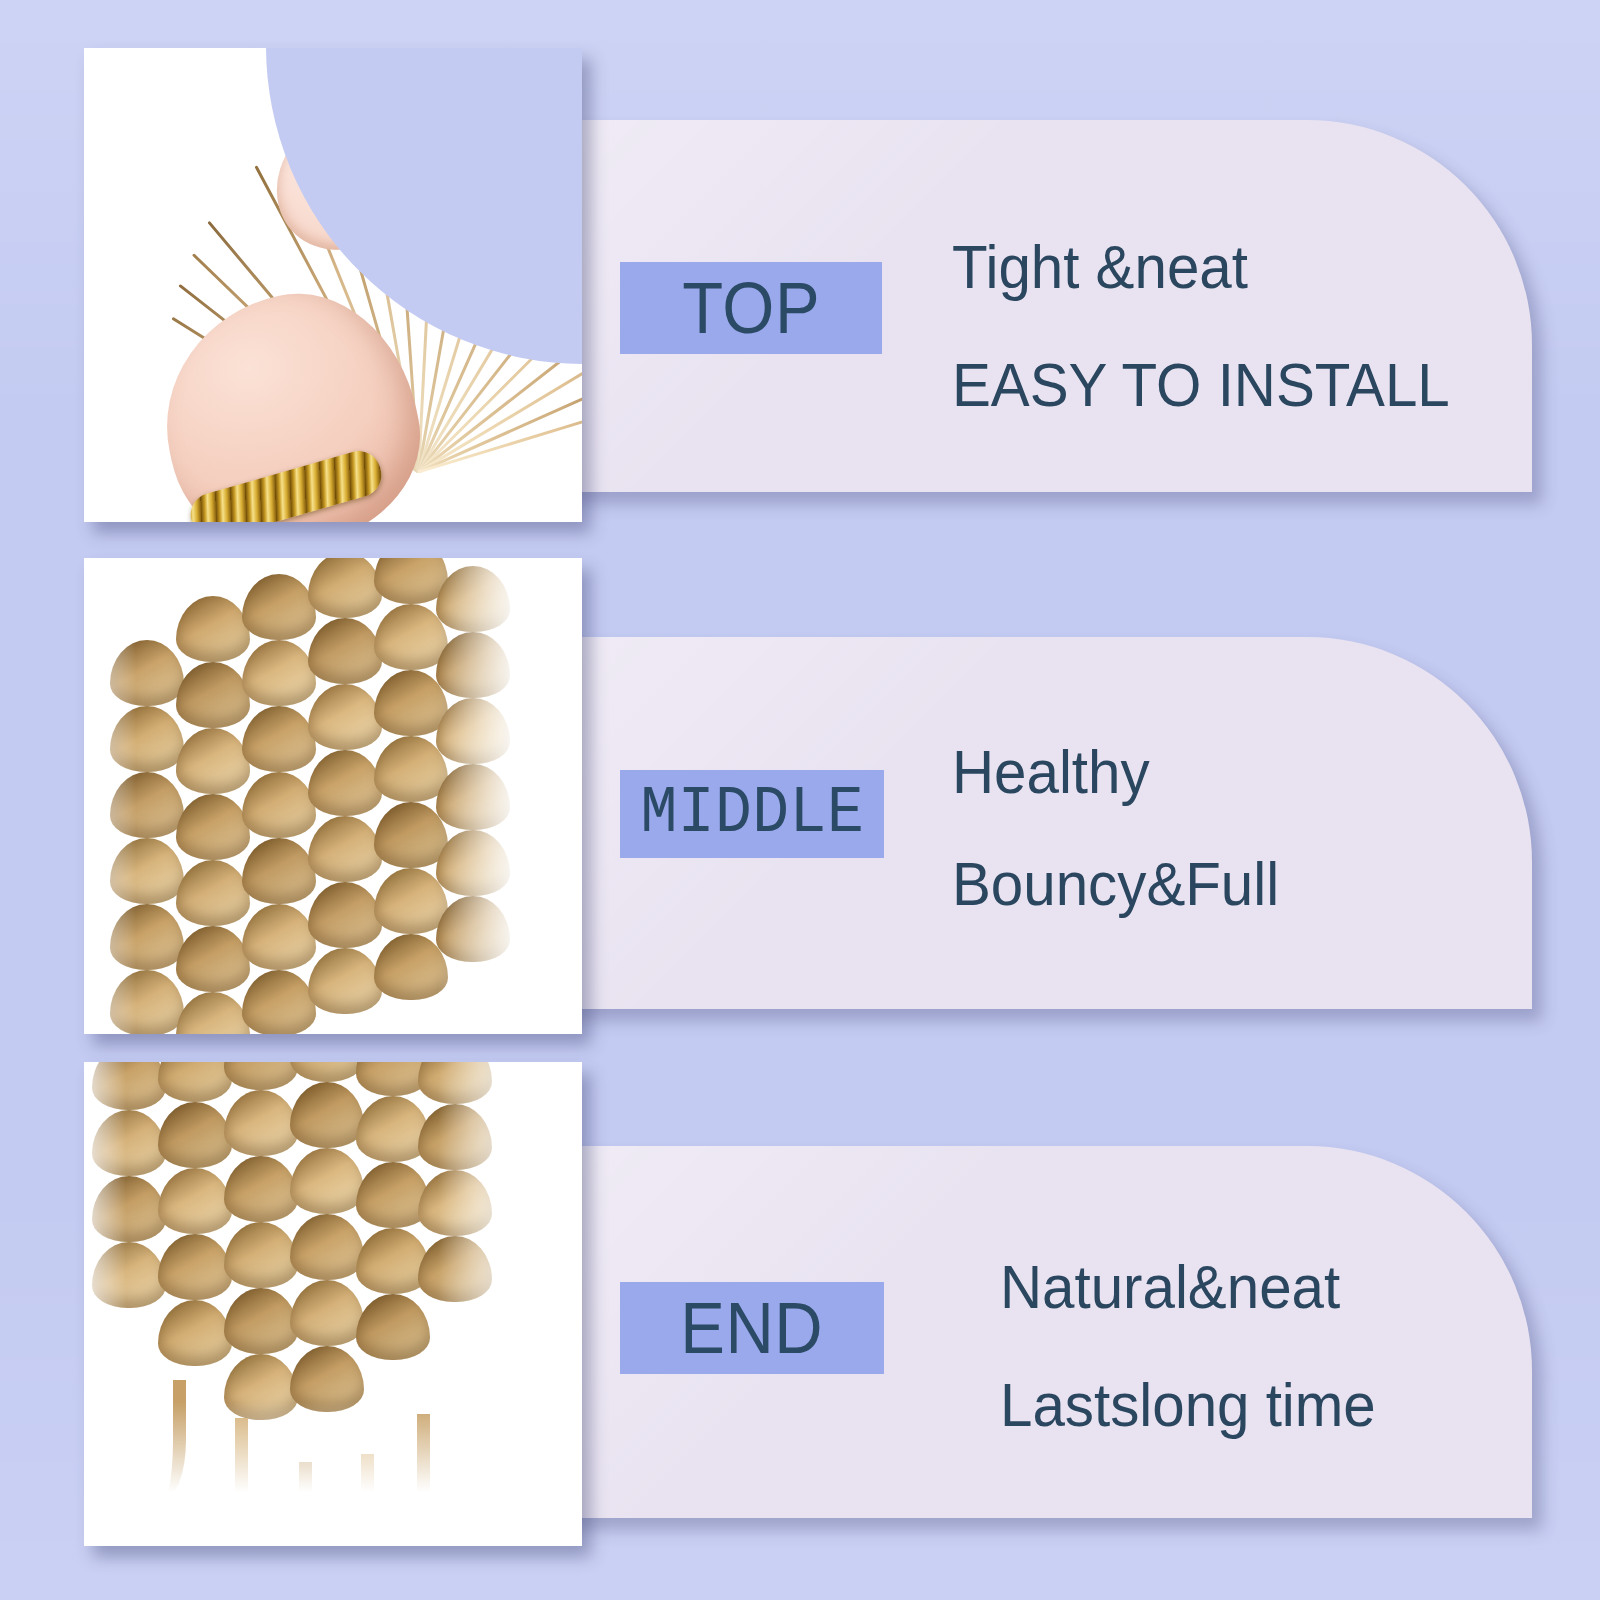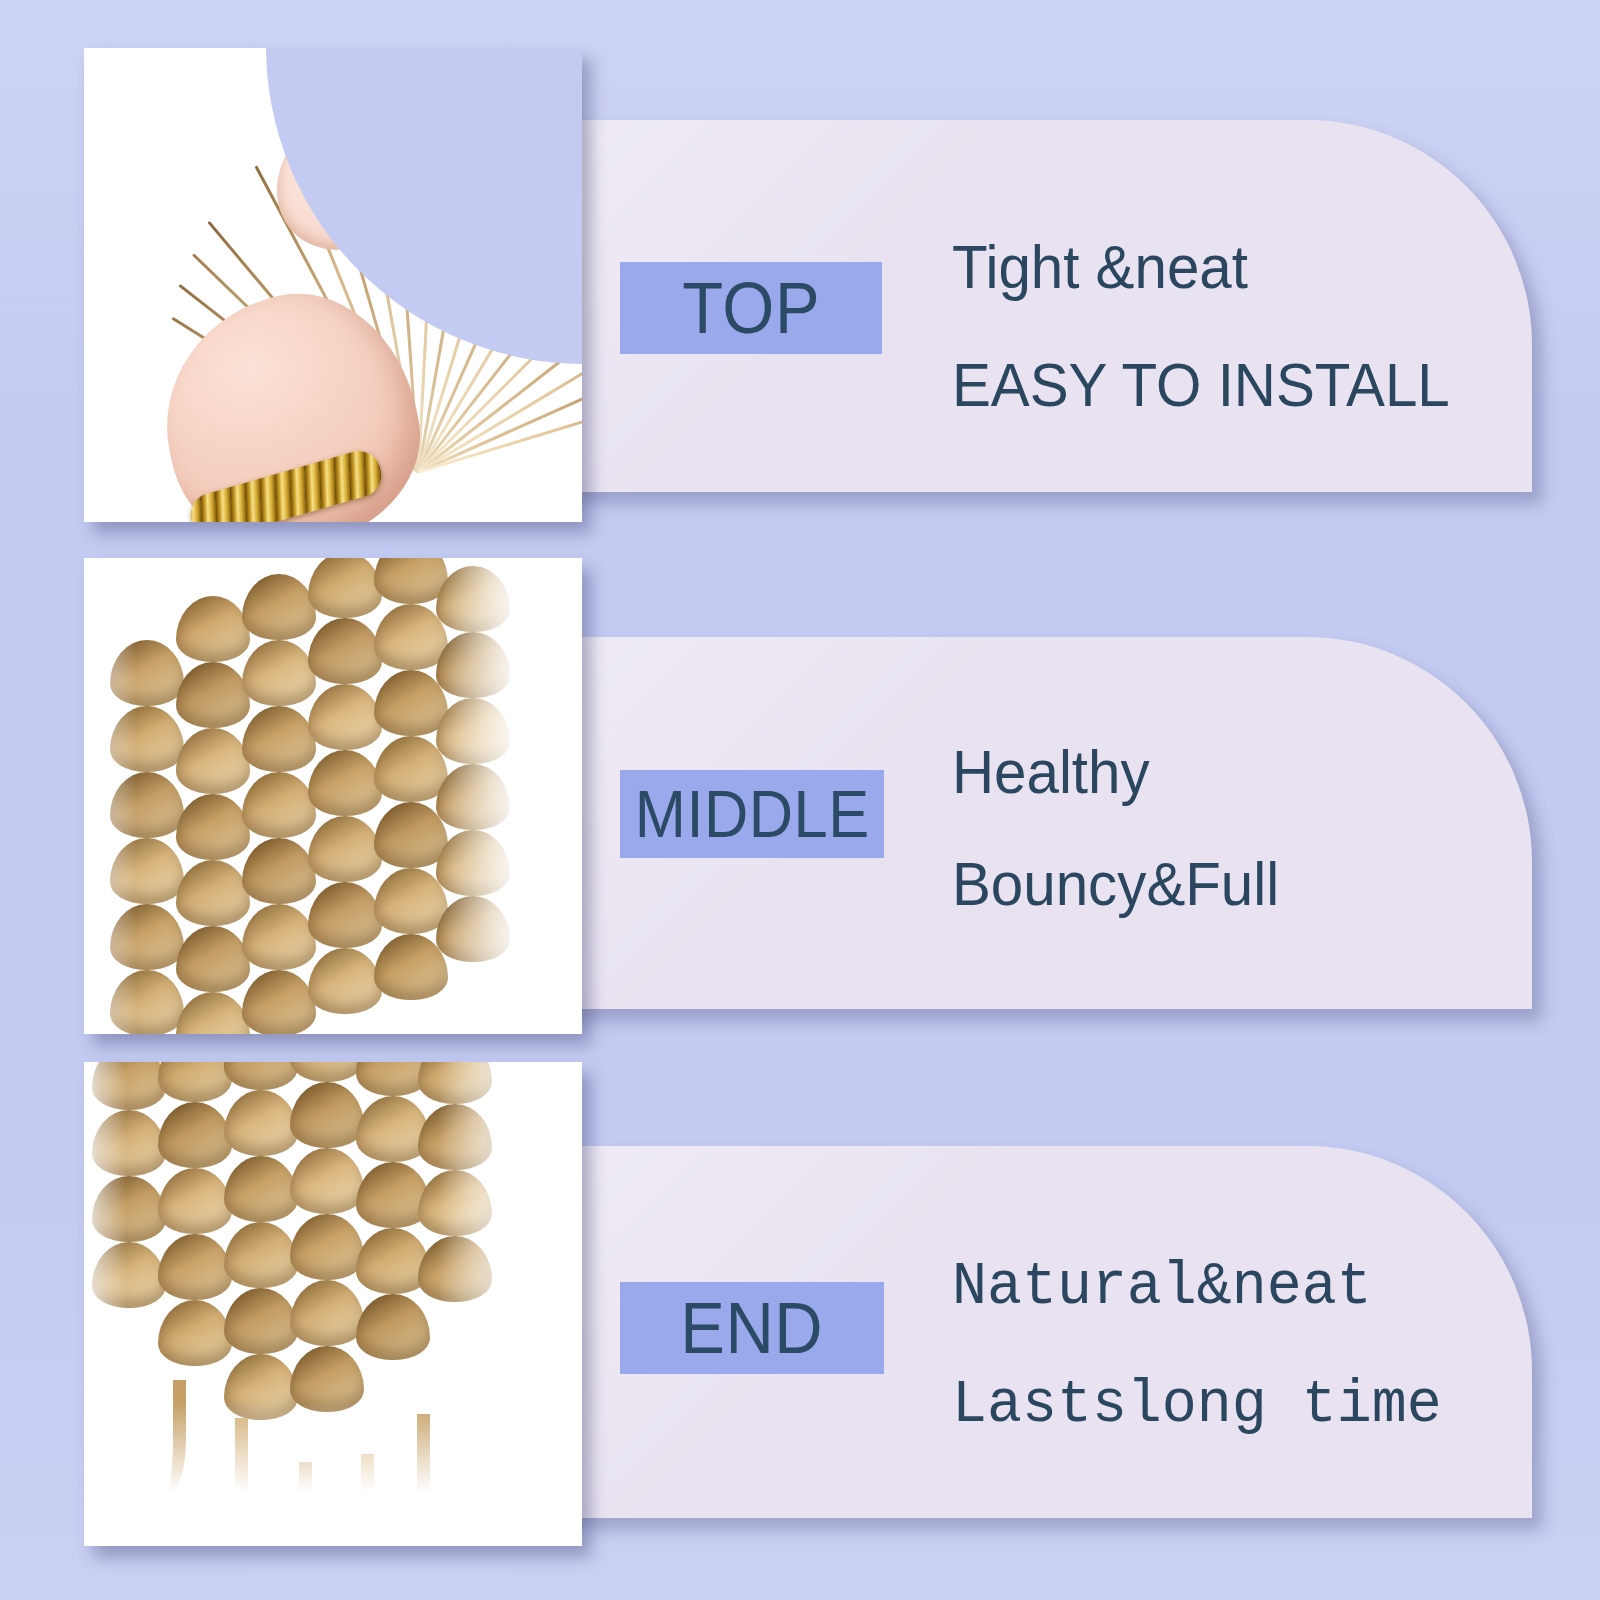--- a/index.html
+++ b/index.html
@@ -249,21 +249,21 @@
           <span class="bracelet"></span>
         </div>
       </div>
     </div>
   </div>
 
   <div class="row">
 
     <div class="text-card" style="left:560px; top:637px; width:972px; height:372px;"></div>
 
-    <div class="badge" style="left:620px; top:770px; width:264px; height:88px; font-size:66px;">
+    <div class="badge" style="left:620px; top:770px; width:264px; height:88px; font-size:66px;font-family:Liberation Mono, monospace;">
       <span class="badge-text">MIDDLE</span>
     </div>
 
     <div class="lines" style="left:952px; top:716px; font-size:62px; line-height:112px;">
       <span class="line">Healthy</span>
       <span class="line">Bouncy&amp;Full</span>
     </div>
 
     <div class="photo-card" style="left:84px; top:558px; width:498px; height:476px;">
       <div class="photo-inner">
@@ -331,21 +331,21 @@
   </div>
 
   <div class="row">
 
     <div class="text-card" style="left:560px; top:1146px; width:972px; height:372px;"></div>
 
     <div class="badge" style="left:620px; top:1282px; width:264px; height:92px; font-size:72px;">
       <span class="badge-text">END</span>
     </div>
 
-    <div class="lines" style="left:952px; top:1228px; font-size:62px; line-height:118px;font-family:Liberation Mono, monospace;">
+    <div class="lines" style="left:1000px; top:1228px; font-size:62px; line-height:118px;">
       <span class="line">Natural&amp;neat</span>
       <span class="line">Lastslong time</span>
     </div>
 
     <div class="photo-card" style="left:84px; top:1062px; width:498px; height:484px;">
       <div class="photo-inner">
         <div class="hair-wrap">
 
           <span class="wave-col" style="left:8px; bottom:auto; height:320px;">
             <i style="top:8px; background:linear-gradient(150deg,#6d4d20,#c8a268 45%,#e4cda1);"></i>

